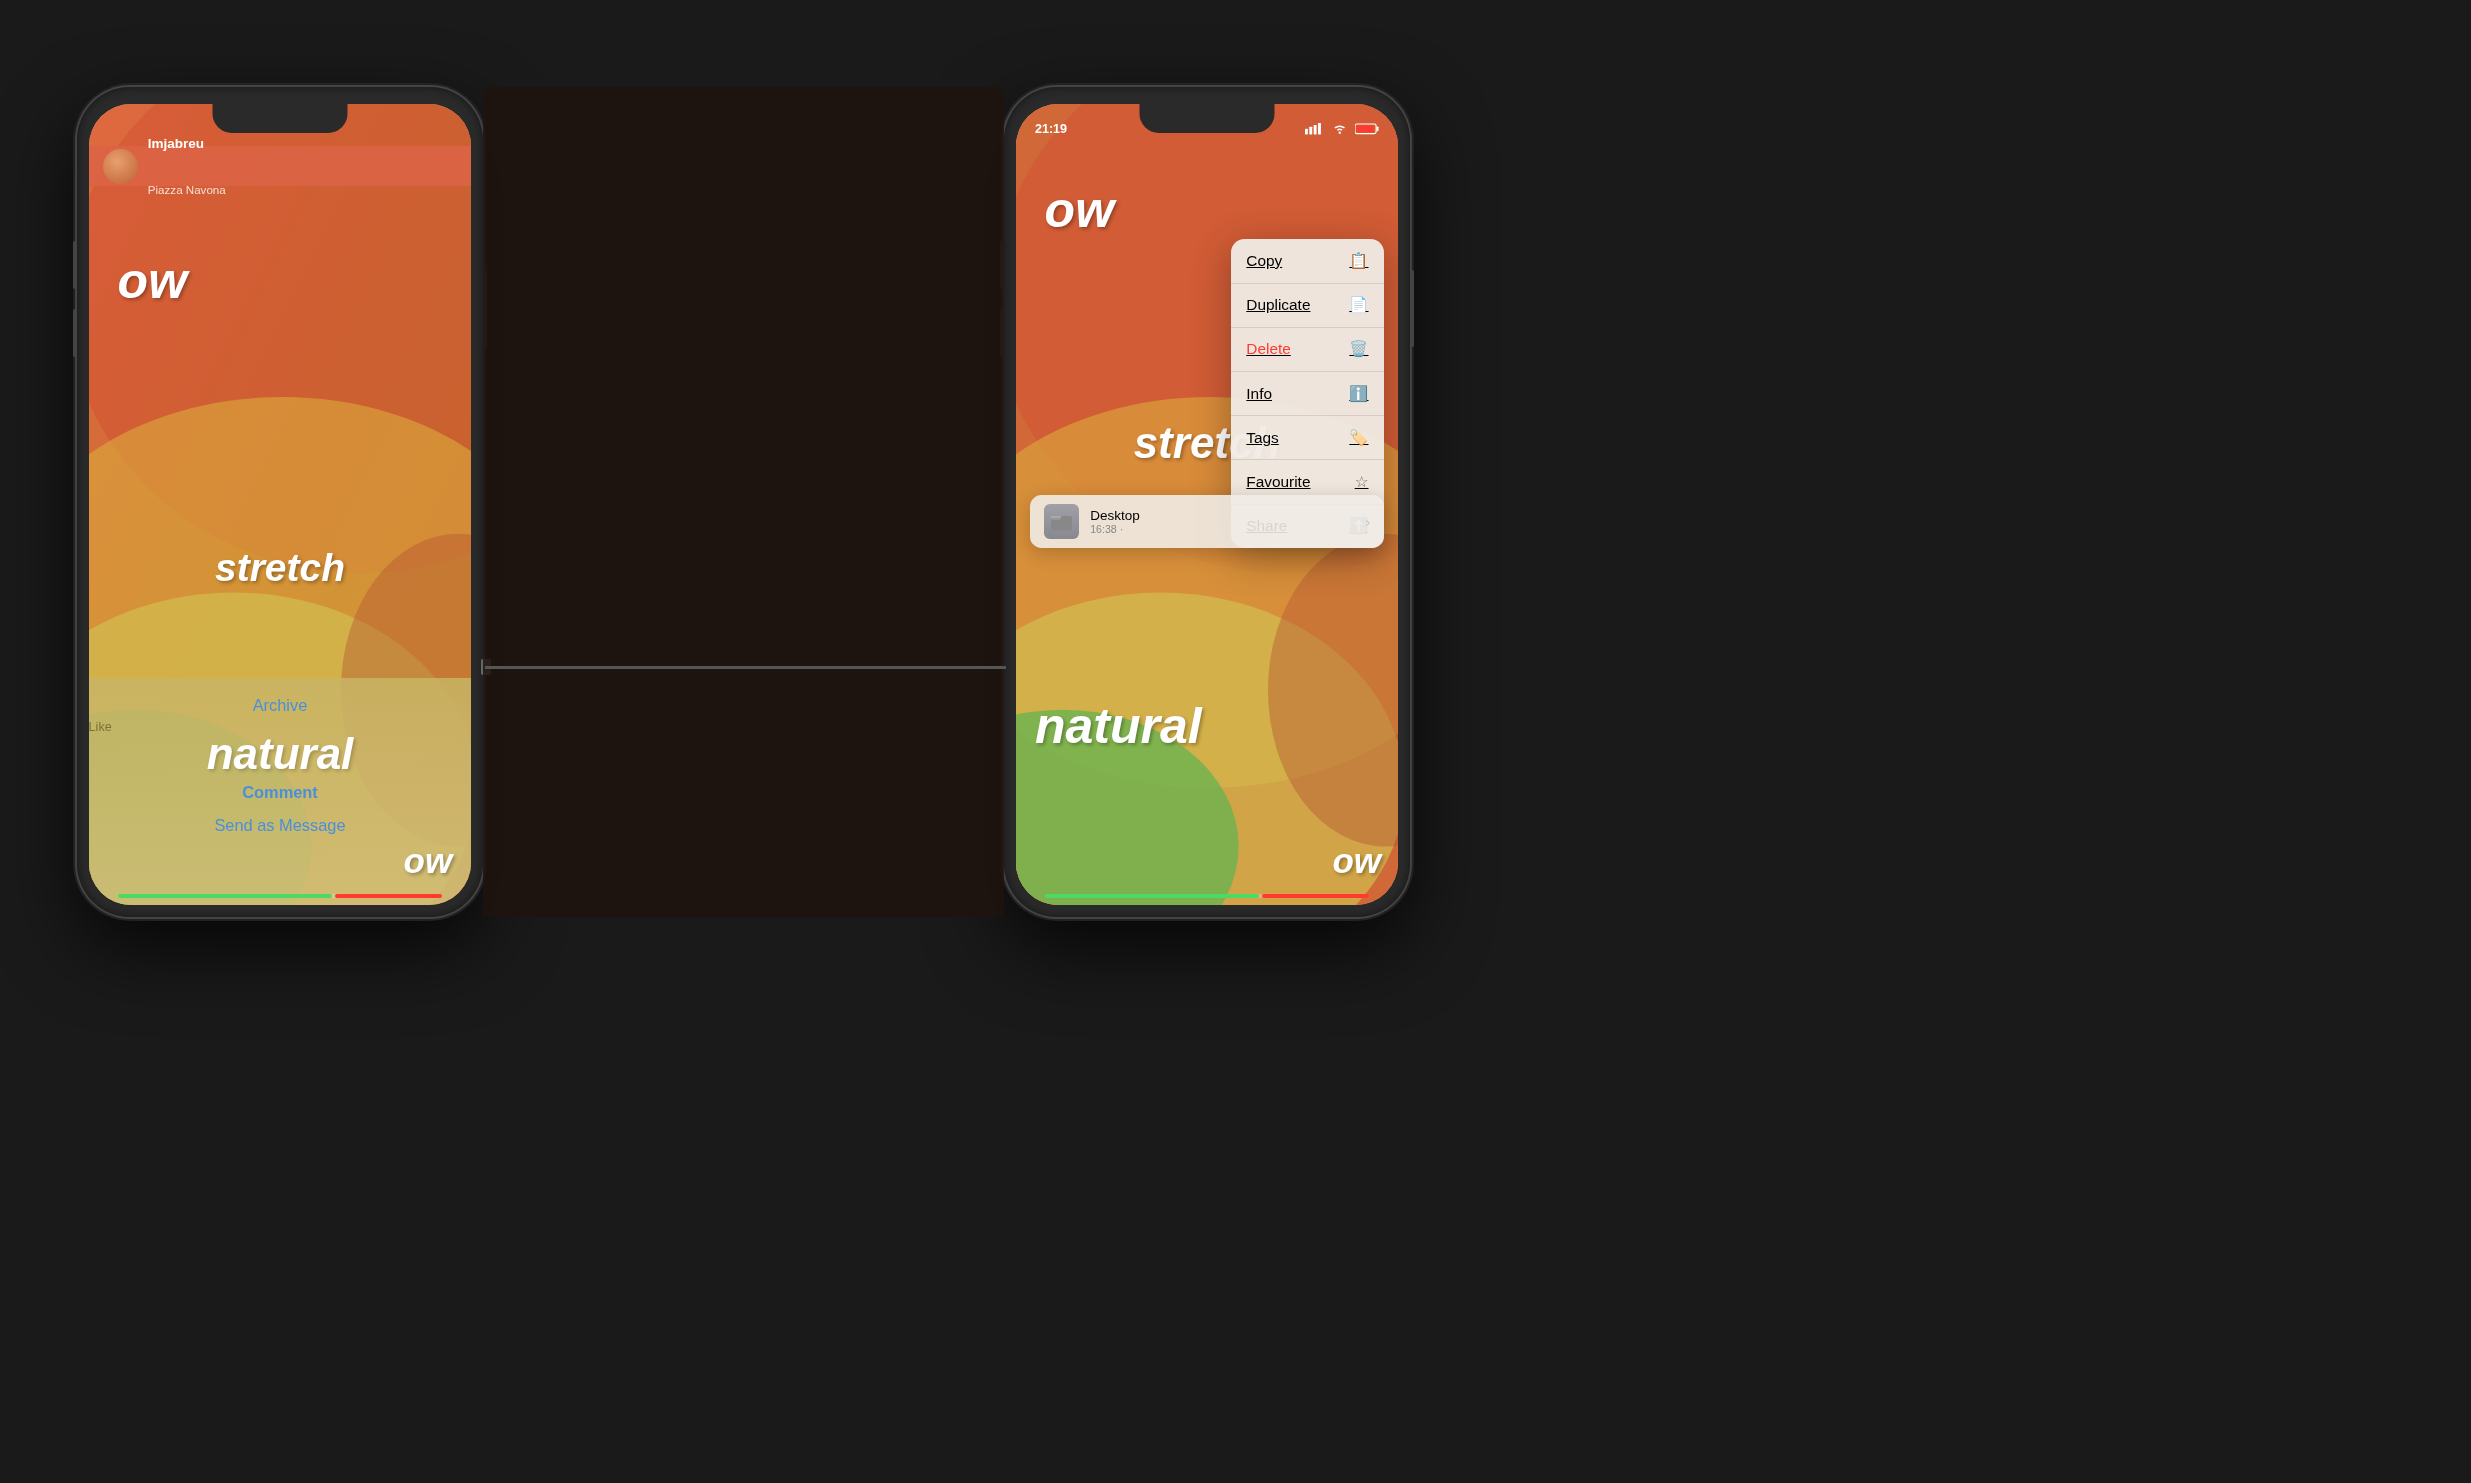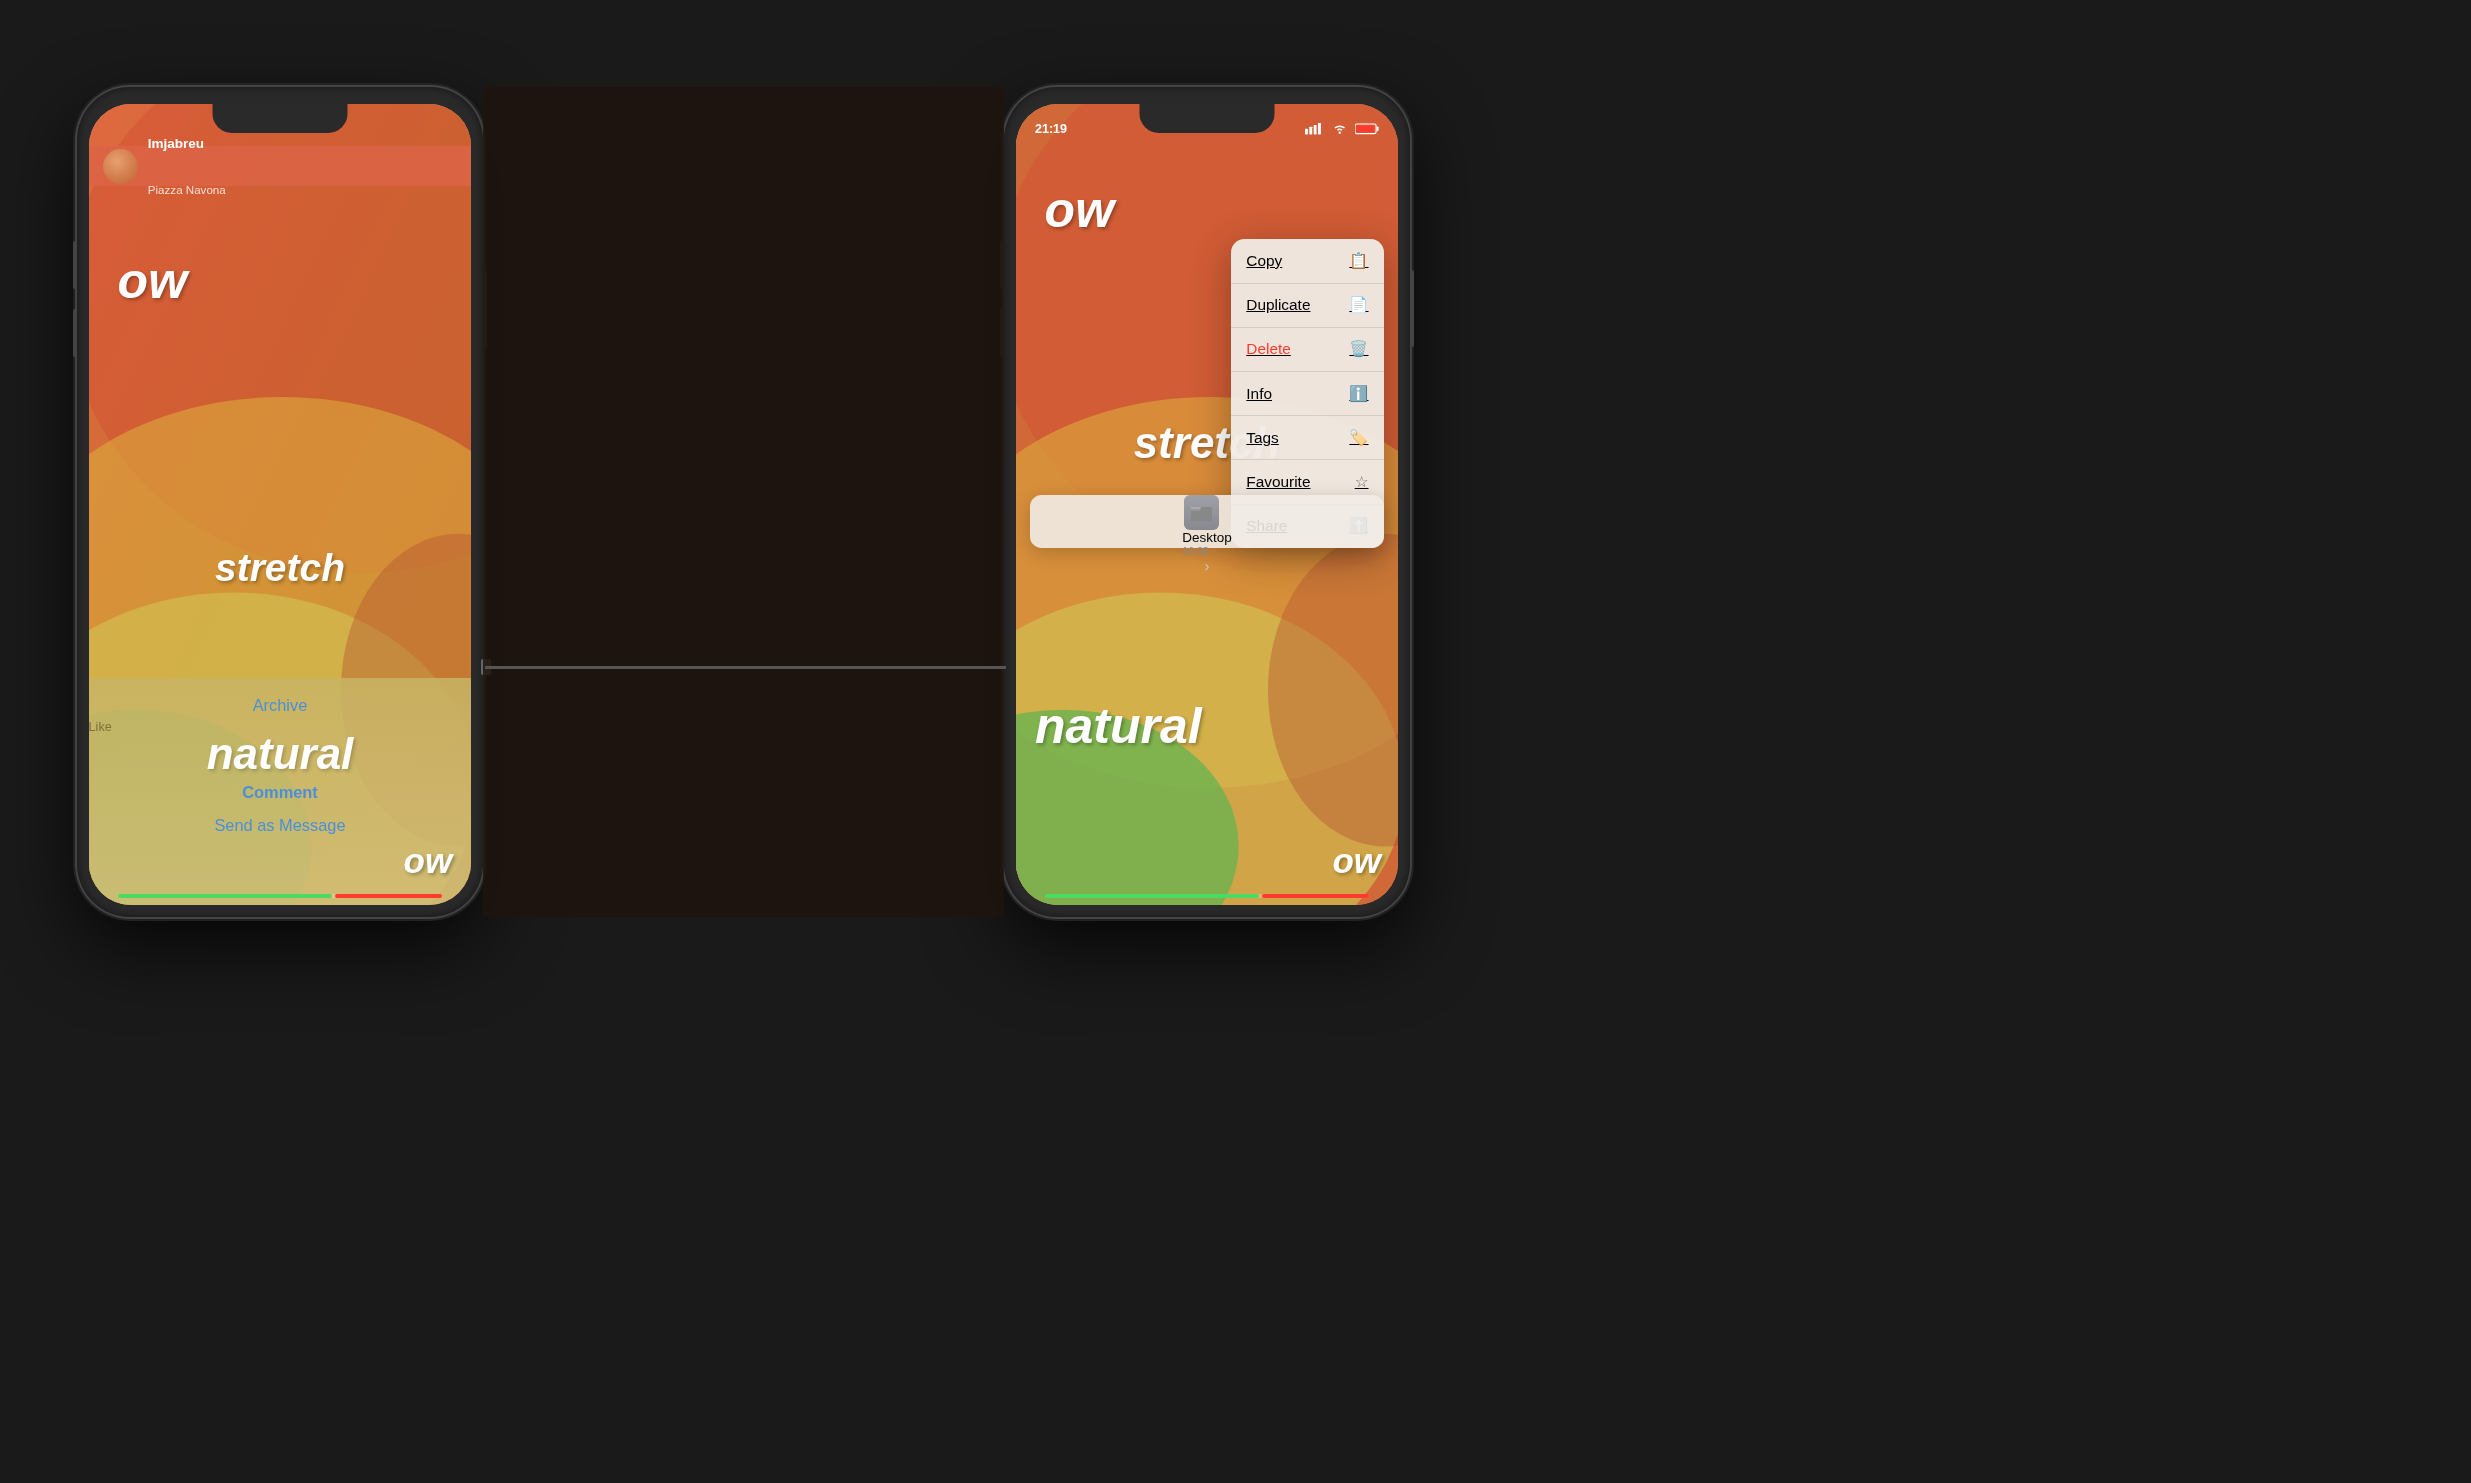--- a/index.html
+++ b/index.html
@@ -343,21 +343,20 @@
       left: 14.5px;
       right: 14.5px;
       height: 53px;
       background: rgba(240,235,230,0.9);
       border-radius: 11.6px;
       display: flex;
       align-items: center;
       padding: 0 13.5px;
       z-index: 60;
       box-shadow: 0 4.8px 19.3px rgba(0,0,0,0.2);
-      flex-direction: column;
     }
 
     .folder-icon {
       width: 35px;
       height: 35px;
       background: linear-gradient(180deg, #a0a0a8, #888890);
       border-radius: 5.8px;
       margin-right: 11.6px;
       flex-shrink: 0;
       display: flex;

